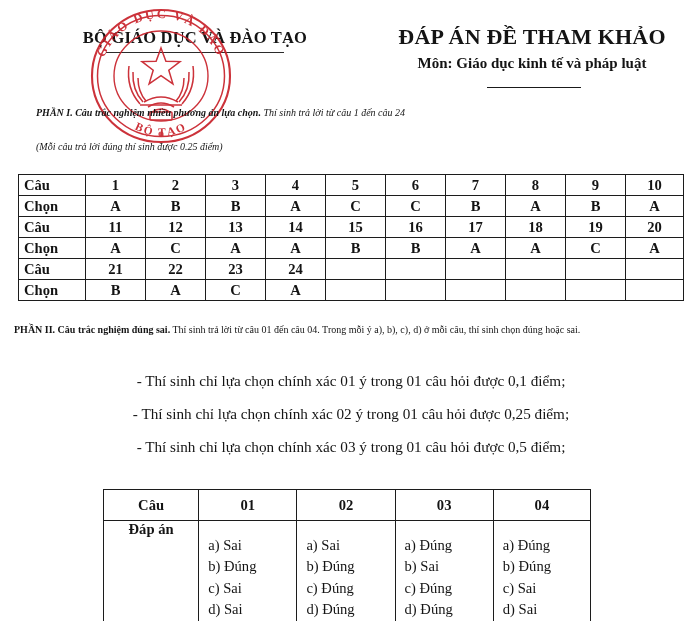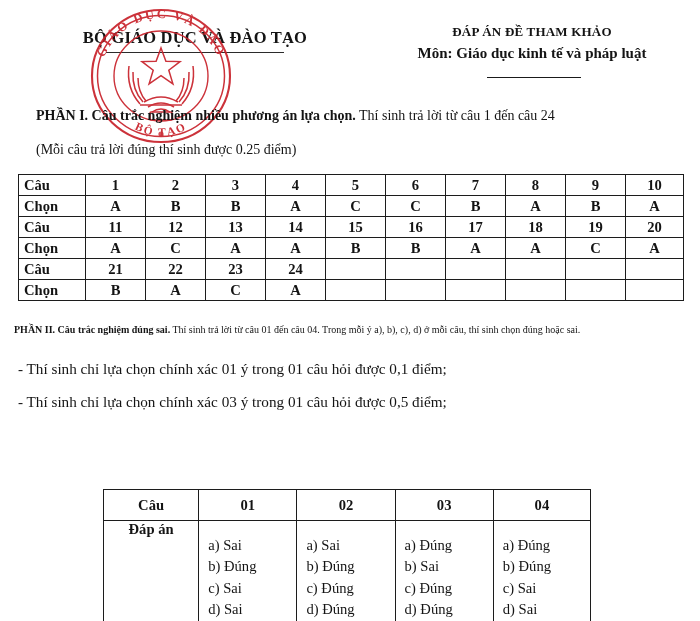--- a/index.html
+++ b/index.html
@@ -41,21 +41,21 @@
     margin: 4px auto 0 auto;
   }
   .doc-block {
     position: absolute;
     left: 372px;
     top: 24px;
     width: 320px;
     text-align: center;
   }
   .doc-title {
-    font-size: 13px;
+    font-size: 22px;
     font-weight: bold;
     letter-spacing: .2px;
     white-space: nowrap;
   }
   .doc-subject {
     font-size: 15px;
     font-weight: bold;
     margin-top: 5px;
     white-space: nowrap;
   }
@@ -70,23 +70,24 @@
     left: 82px;
     top: 6px;
     width: 158px;
     height: 140px;
     pointer-events: none;
     opacity: .92;
   }
 
   
   .para {
-    font-size: 14px;
+    font-size: 10px;
     line-height: 1.42;
     margin: 0 18px;
+    font-style: italic;
   }
   .p-part1 {
     position: absolute;
     left: 18px;
     top: 106px;
     width: 664px;
   }
   .p-part1-sub {
     position: absolute;
     left: 18px;
@@ -124,22 +125,23 @@
     position: absolute;
     left: 14px;
     top: 322px;
     width: 666px;
     font-size: 10px;
     line-height: 1.5;
   }
   .bullets {
     position: absolute;
     left: 18px;
-    top: 360px;
+    top: 372px;
     width: 666px;
+    text-align: center;
   }
   .bullet {
     font-size: 15.2px;
     margin-bottom: 15px;
   }
 
   
   .grid2 {
     position: absolute;
     left: 103px;
@@ -320,20 +322,21 @@
     </tr>
   </tbody>
 </table>
 
 <div class="p-part2">
   <b class="lbl">PHẦN II. Câu trắc nghiệm đúng sai.</b><span> Thí sinh trả lời từ câu 01 đến câu 04. Trong mỗi ý a), b), c), d) ở mỗi câu, thí sinh chọn đúng hoặc sai.</span>
 </div>
 
 <div class="bullets">
   <div class="bullet">- Thí sinh chỉ lựa chọn chính xác 01 ý trong 01 câu hỏi được 0,1 điểm;</div>
+  <div class="bullet">- Thí sinh chỉ lựa chọn chính xác 02 ý trong 01 câu hỏi được 0,25 điểm;</div>
   <div class="bullet">- Thí sinh chỉ lựa chọn chính xác 03 ý trong 01 câu hỏi được 0,5 điểm;</div>
 </div>
 
 <table class="grid2">
   <colgroup>
     <col style="width:95px">
       <col style="width:98px">
       <col style="width:98px">
       <col style="width:98px">
       <col style="width:97px">

